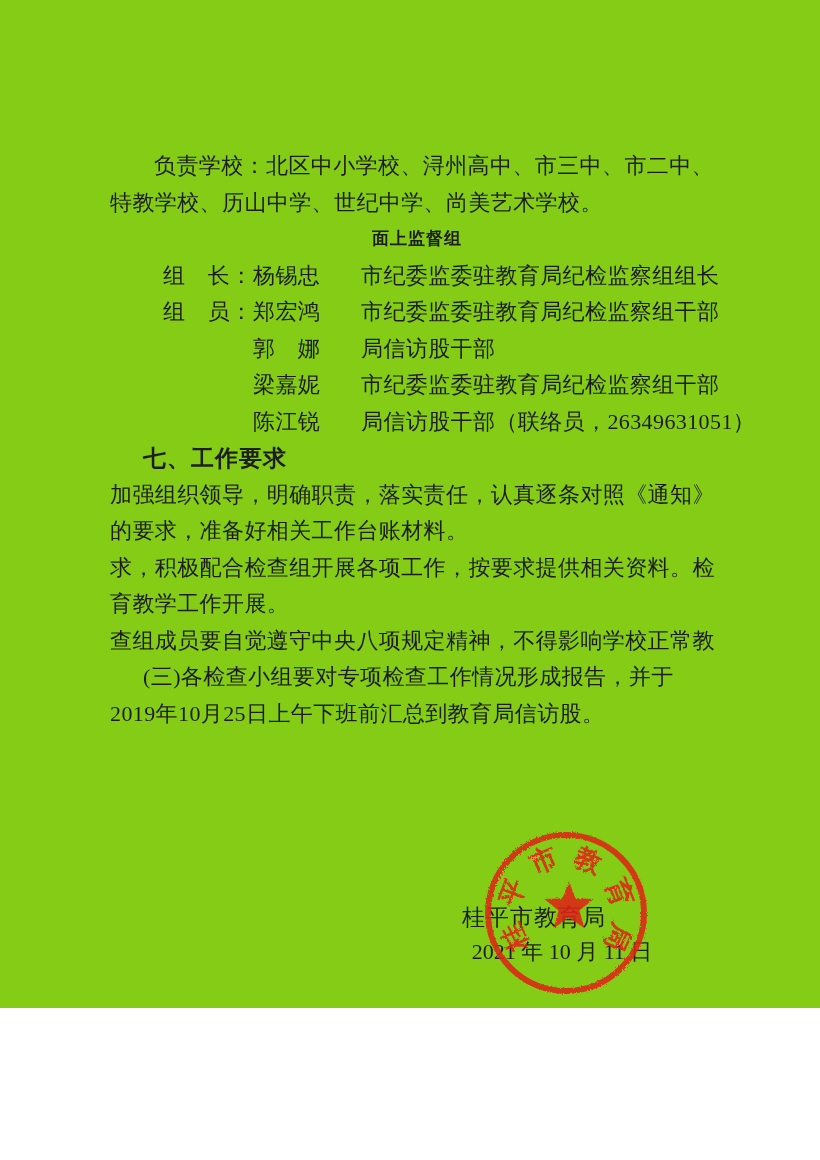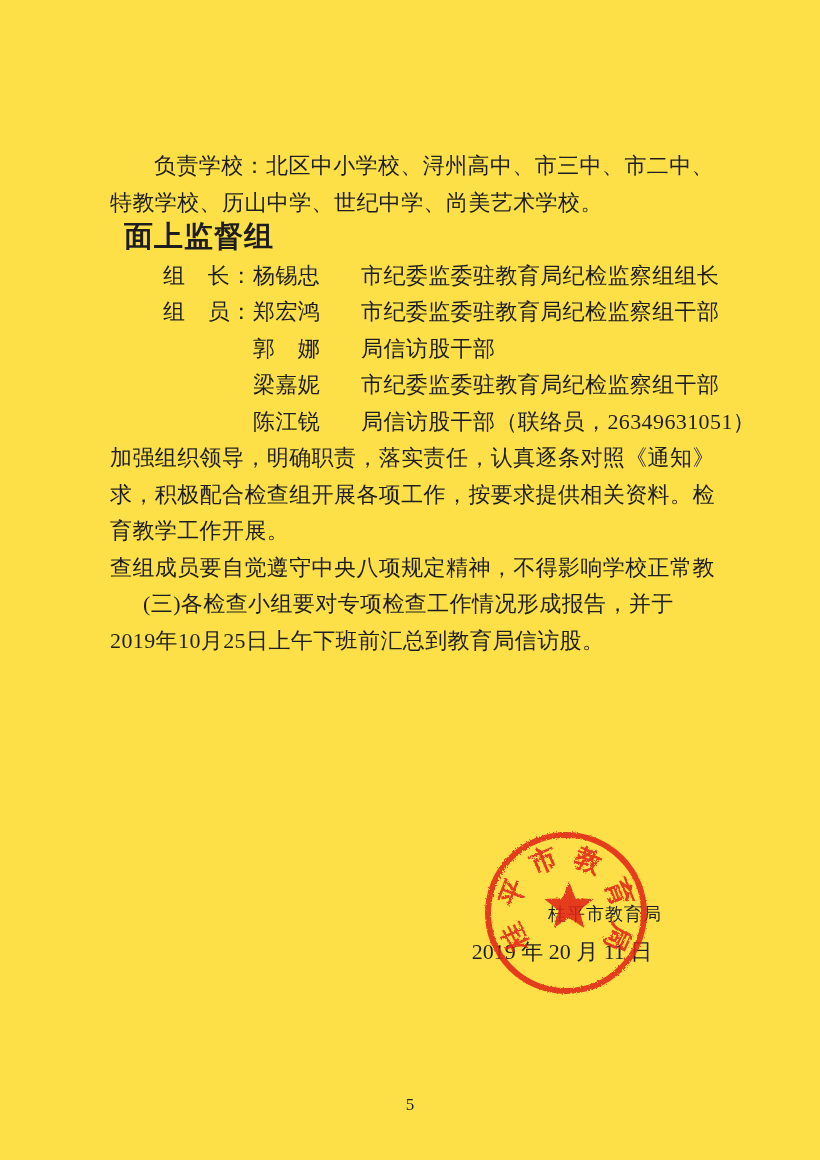--- a/index.html
+++ b/index.html
@@ -1,41 +1,41 @@
 <!DOCTYPE html>
 <html><head>
 <meta charset="utf-8">
 <style>
   html,body { margin:0; padding:0; background:#ffffff; }
   .page {
-    position:relative; width:820px; height:1160px; background:#fde047;
+    position:relative; width:820px; height:1008px; background:#84cc16;
     font-family:"Liberation Serif","DejaVu Serif",serif;
     color:#1d1d1f; overflow:hidden;
   }
   .doc { position:absolute; left:110px; top:148px; width:600px; }
   .line {
     height:36.5px; line-height:36.5px; font-size:22px;
     letter-spacing:0.4px; white-space:nowrap;
   }
   .indent-first { padding-left:44px; }
   .indent-para  { padding-left:33px; }
   .heading-center {
-    text-align:left; font-weight:bold; font-size:29px; letter-spacing:1px;
-    font-family:Liberation Mono, monospace;
+    text-align:center; font-weight:bold; font-size:17px; letter-spacing:1px;
+    font-family:Liberation Sans, sans-serif;
     padding-left:14px;
   }
   .heading-section {
     font-weight:bold; font-size:23px; padding-left:33px; letter-spacing:1px;
     font-family:"Liberation Sans","DejaVu Sans",sans-serif;
   }
   .r-label { display:inline-block; width:90px; margin-left:53px; }
   .r-name  { display:inline-block; width:108px; }
   .signature-name {
     position:absolute; left:462px; top:902px; width:200px;
-    text-align:right; font-size:18px; letter-spacing:1px; white-space:nowrap;
+    text-align:left; font-size:23px; letter-spacing:1px; white-space:nowrap;
   }
   .signature-date {
     position:absolute; left:452px; top:937px; width:220px;
     text-align:center; font-size:22px; white-space:nowrap;
   }
   .seal-svg { position:absolute; left:462px; top:811px; width:206px; height:206px; }
   .seal-arc-char {
     font-family:"Liberation Serif","DejaVu Serif",serif;
     font-size:27px; font-weight:bold;
   }
@@ -65,34 +65,36 @@
     <div class="line">
       <span class="r-label"></span><span class="r-name">郭　娜</span><span>局信访股干部</span>
     </div>
     <div class="line">
       <span class="r-label"></span><span class="r-name">梁嘉妮</span><span>市纪委监委驻教育局纪检监察组干部</span>
     </div>
     <div class="line">
       <span class="r-label"></span><span class="r-name">陈江锐</span><span>局信访股干部（联络员，26349631051）</span>
     </div>
 
+    <div class="line heading-section">七、工作要求</div>
 
     <div class="line">加强组织领导，明确职责，落实责任，认真逐条对照《通知》</div>
+    <div class="line">的要求，准备好相关工作台账材料。</div>
 
     <div class="line">求，积极配合检查组开展各项工作，按要求提供相关资料。检</div>
     <div class="line">育教学工作开展。</div>
     <div class="line">查组成员要自觉遵守中央八项规定精神，不得影响学校正常教</div>
 
     <div class="line indent-para">(三)各检查小组要对专项检查工作情况形成报告，并于</div>
     <div class="line">2019年10月25日上午下班前汇总到教育局信访股。</div>
 
   </div>
 
   <div class="signature-name">桂平市教育局</div>
-  <div class="signature-date">2019 年 20 月 11 日</div>
+  <div class="signature-date">2021 年 10 月 11 日</div>
 
   <svg class="seal-svg" viewBox="0 0 206 206">
     <defs>
       <filter id="rough" x="-10%" y="-10%" width="120%" height="120%">
         <feTurbulence type="fractalNoise" baseFrequency="0.55" numOctaves="2" result="n"></feTurbulence>
         <feDisplacementMap in="SourceGraphic" in2="n" scale="3.2"></feDisplacementMap>
       </filter>
     </defs>
     <g filter="url(#rough)" opacity="0.86" fill="#e02418">
       <circle cx="104" cy="102" r="78" fill="none" stroke="#e02418" stroke-width="6"></circle>

